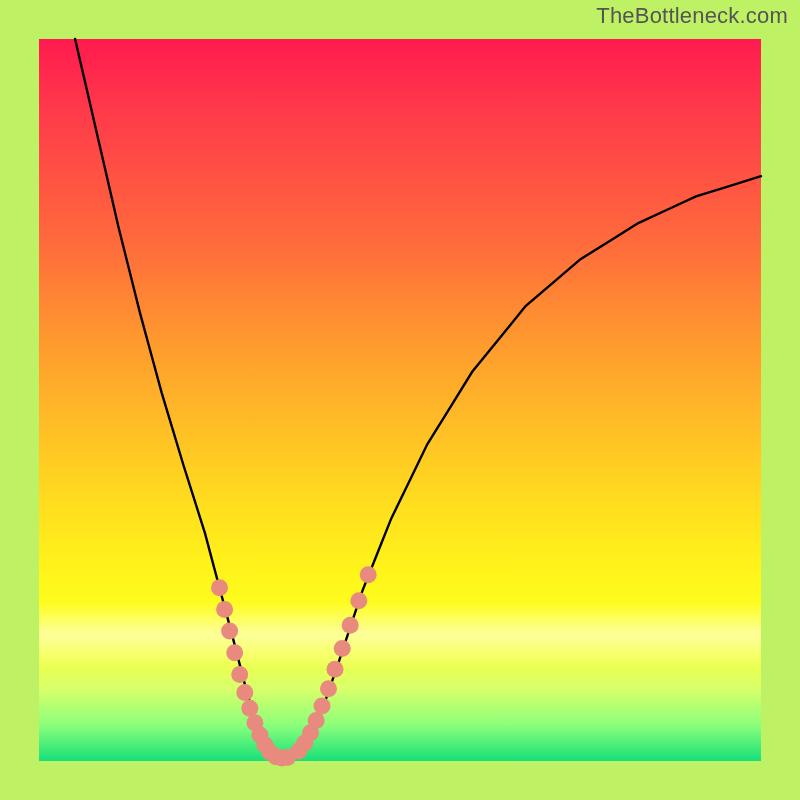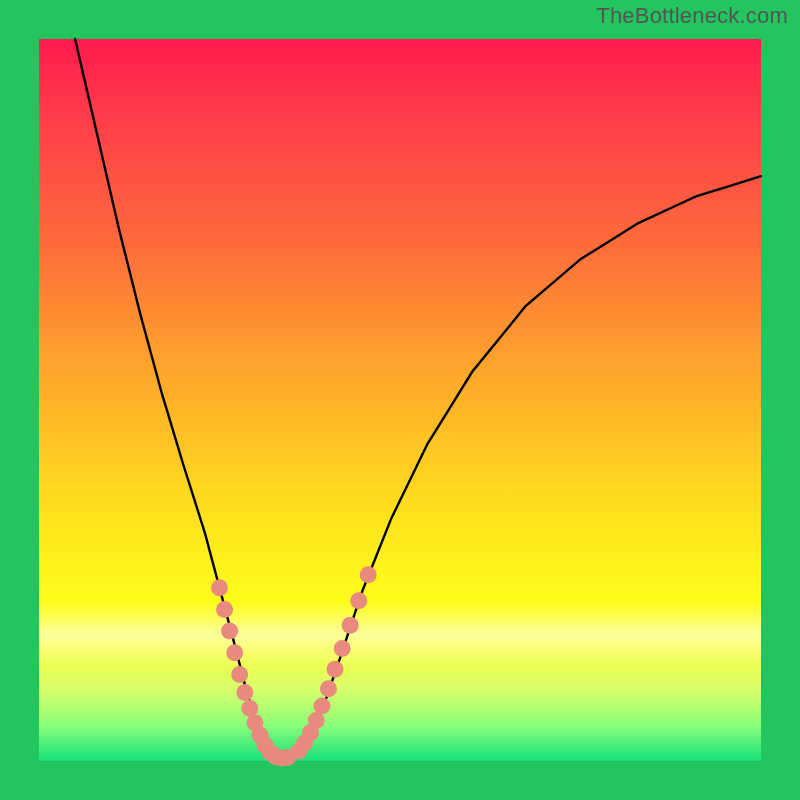--- a/index.html
+++ b/index.html
@@ -8,21 +8,21 @@
     width: 800px;
     height: 800px;
     overflow: hidden;
     background: #000;
     font-family: Arial, Helvetica, sans-serif;
   }
   .frame {
     position: absolute;
     left: 0; top: 0;
     width: 800px; height: 800px;
-    background: #22c55e;
+    background: #bef264;
   }
   .plot-area {
     position: absolute;
     left: 39px;
     top: 39px;
     width: 722px;
     height: 722px;
     
     background: linear-gradient(
       to bottom,

